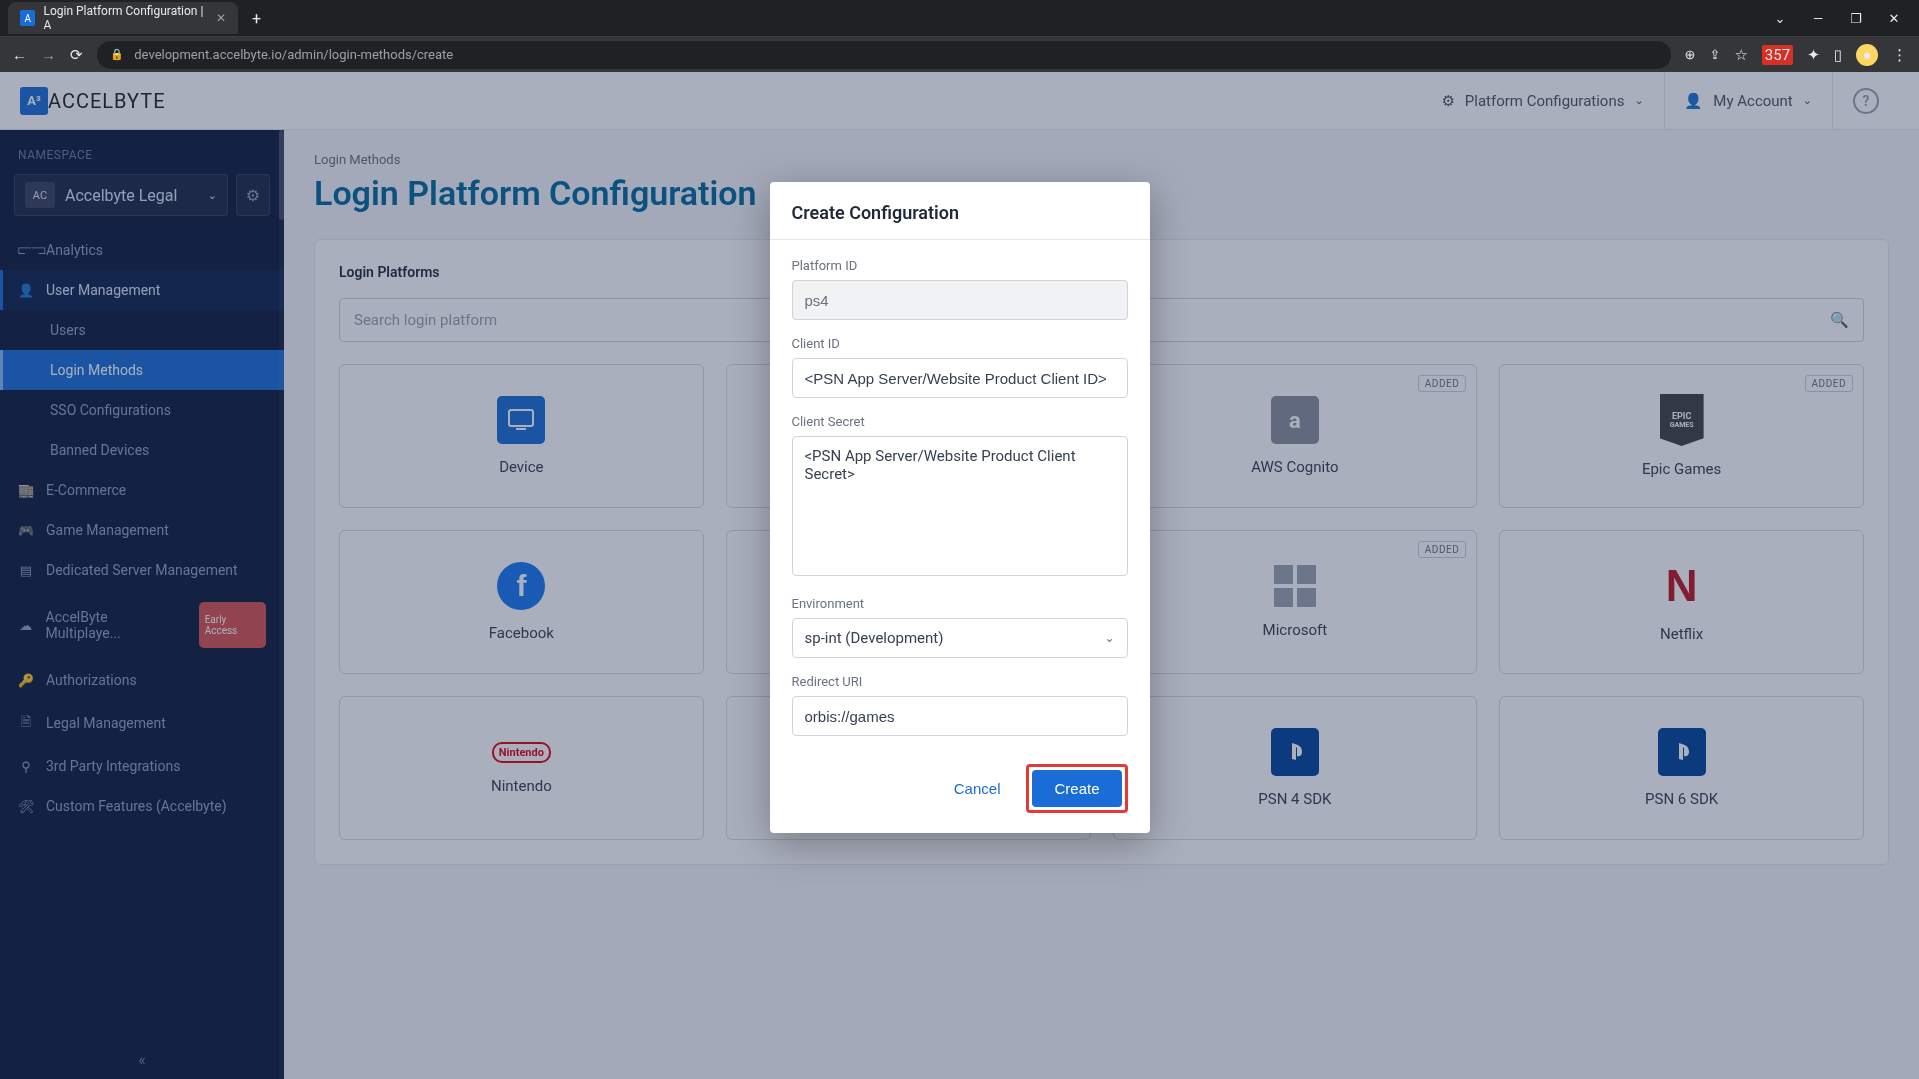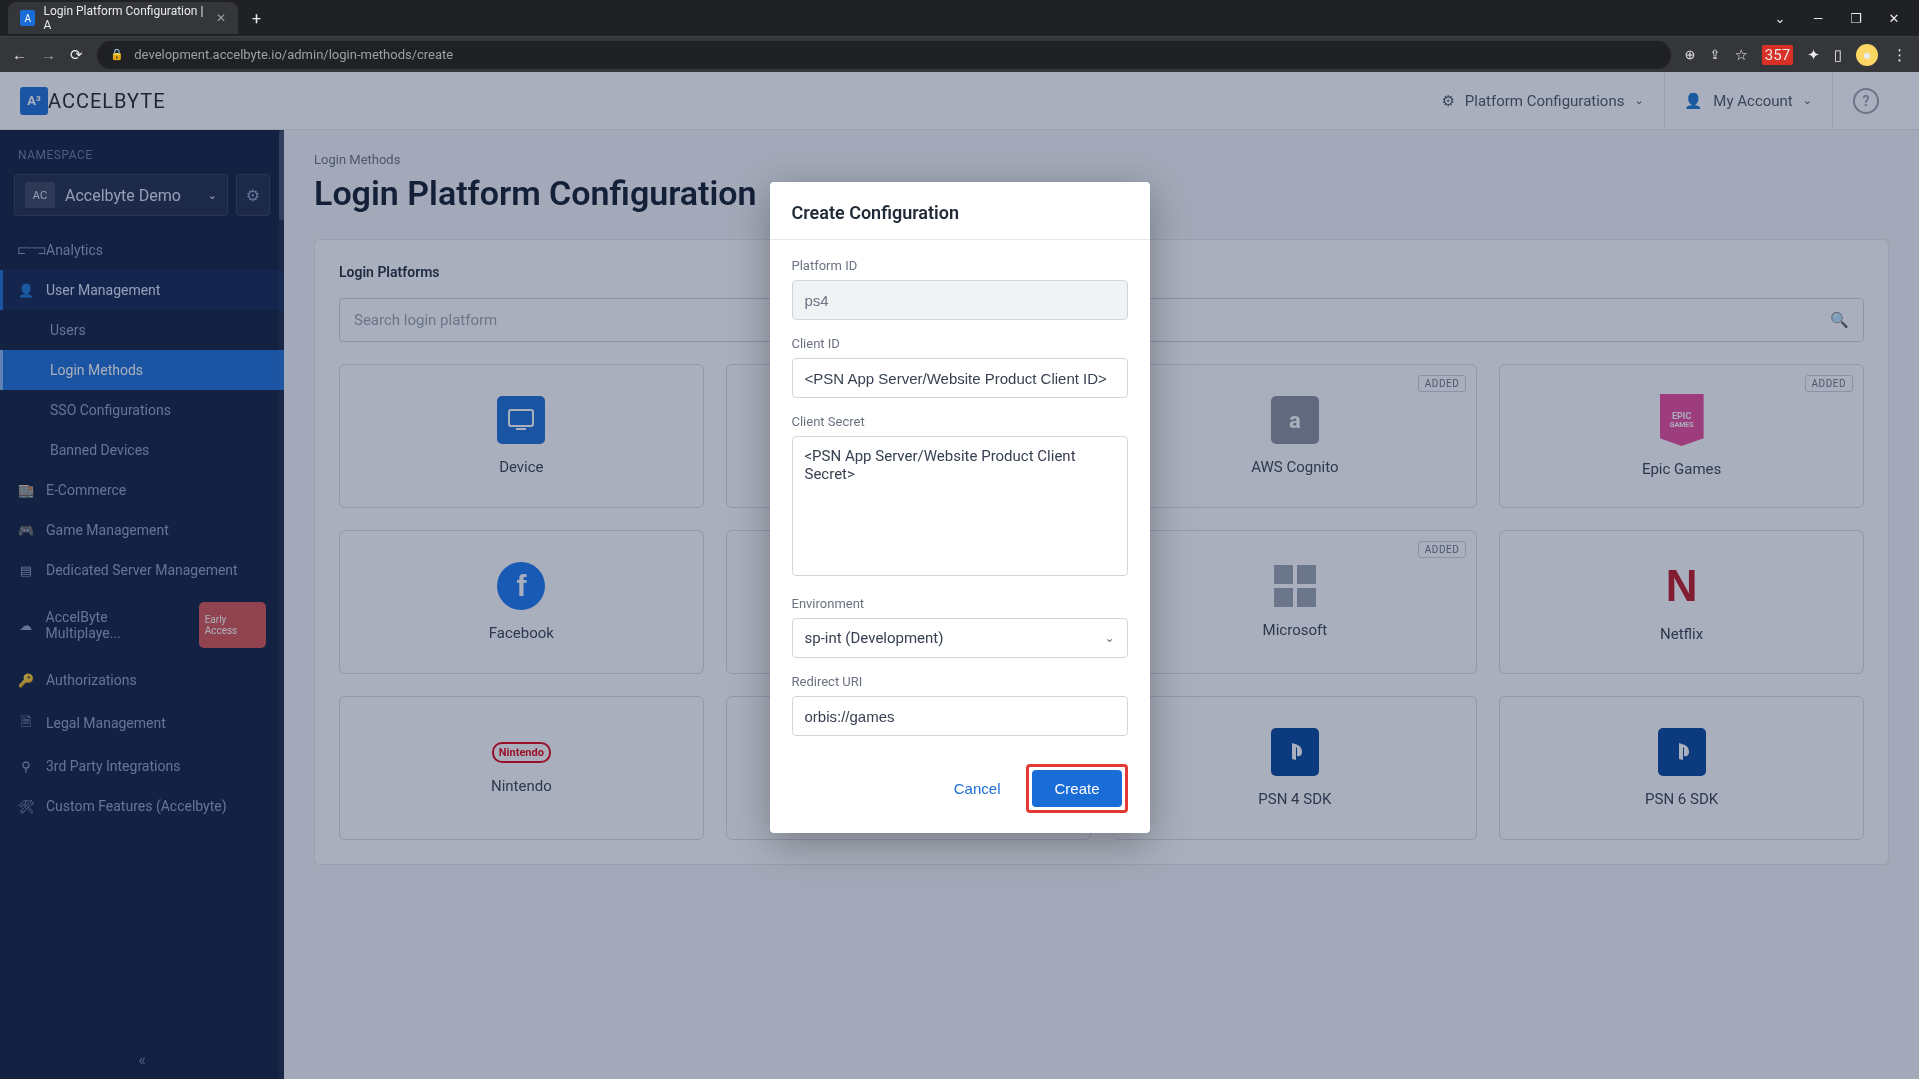--- a/index.html
+++ b/index.html
@@ -57,21 +57,21 @@
   .nav-item.active-parent { background:rgba(26,109,214,0.12); color:#dbe3f7; border-left:3px solid #1a6dd6; padding-left:15px;}
   .nav-item.active { background:#1a6dd6; color:#fff; border-left:3px solid #89b9f7; padding-left:47px;}
   .nav-item .icn { width:16px; text-align:center; font-size:13px;}
   .ea-badge { background:#d9534f; color:#fff; font-size:10px; padding:12px 6px; border-radius:5px; margin-left:4px;}
   .collapse-btn { text-align:center; padding:10px; color:#6b7da8; font-size:16px;}
   .sidebar-scroll-hint{ position:absolute; right:0; top:0; bottom:0; width:5px; background:rgba(255,255,255,0.04);}
   .sidebar-scroll-hint .thumb{ width:100%; height:90px; background:rgba(255,255,255,0.18); border-radius:3px;}
 
   .main { flex:1; padding:22px 30px; overflow:auto;}
   .crumb { font-size:13px; color:#6b7280;}
-  .page-title { font-size:34px; color:#0f172a; font-weight:600; margin-top:6px;}
+  .page-title { font-size:34px; color:#0369a1; font-weight:600; margin-top:6px;}
   .panel { background:#fff; border:1px solid #e5e7eb; border-radius:6px; margin-top:26px; padding:24px;}
   .panel-title { font-size:14px; color:#1f2937; font-weight:600; margin-bottom:18px;}
   .search-box { width:100%; border:1px solid #d1d5db; border-radius:4px; height:44px; display:flex; align-items:center; padding:0 14px; color:#9ca3af; font-size:15px;}
   .search-box .sicn{ margin-left:auto;}
   .grid { display:grid; grid-template-columns:repeat(4,1fr); gap:22px; margin-top:22px;}
   .card { border:1px solid #d7dbe2; border-radius:6px; height:144px; display:flex; flex-direction:column; align-items:center; justify-content:center; gap:14px; position:relative;}
   .card .lbl{ color:#374151; font-size:15px;}
   .card .added { position:absolute; top:10px; right:10px; border:1px solid #cbd2dd; color:#6b7280; font-size:10px; padding:2px 6px; border-radius:3px; letter-spacing:0.5px;}
 
   
@@ -86,21 +86,21 @@
   .ftextarea { width:100%; border:1px solid #d1d5db; border-radius:4px; height:140px; padding:10px 12px; font-size:15px; color:#374151; resize:none; font-family:inherit;}
   .fselect { width:100%; border:1px solid #d1d5db; border-radius:4px; height:40px; padding:0 12px; font-size:15px; color:#374151; display:flex; align-items:center; justify-content:space-between;}
   .modal-foot { display:flex; justify-content:flex-end; gap:10px; padding:4px 22px 20px;}
   .btn-cancel { background:none; border:none; color:#1a6dd6; font-size:15px; padding:10px 16px; cursor:pointer;}
   .btn-primary { background:#1a6dd6; color:#fff; border:none; font-size:15px; padding:10px 22px; border-radius:4px; cursor:pointer;}
   .btn-highlight { border:3px solid #e53935; padding:3px; border-radius:4px; display:inline-block;}
 
   
   .fb-circ{ width:48px; height:48px; border-radius:50%; background:#1877f2; color:#fff; display:flex; align-items:center; justify-content:center; font-size:30px; font-weight:700; font-family:Arial;}
   .aws-box{ width:48px; height:48px; border-radius:5px; background:#8a8f99; display:flex; align-items:center; justify-content:center;}
-  .epic-box{ width:44px; height:52px; background:#ec4899; color:#fff; display:flex; flex-direction:column; align-items:center; justify-content:center; font-size:9px; font-weight:700; clip-path:polygon(0 0,100% 0,100% 85%,50% 100%,0 85%);}
+  .epic-box{ width:44px; height:52px; background:#404040; color:#fff; display:flex; flex-direction:column; align-items:center; justify-content:center; font-size:9px; font-weight:700; clip-path:polygon(0 0,100% 0,100% 85%,50% 100%,0 85%);}
   .ms-grid{ display:grid; grid-template-columns:1fr 1fr; gap:4px; width:42px; height:42px;}
   .ms-grid span{ background:#9ca3af;}
   .netflix-n{ font-size:44px; font-weight:800; color:#c1121f; font-family:Arial;}
   .nintendo-pill{ color:#e60012; font-size:11px; font-weight:700; border:2px solid #e60012; padding:2px 5px; border-radius:10px;}
   .ps-box{ width:48px; height:48px; border-radius:5px; background:#00439c; color:#fff; display:flex; align-items:center; justify-content:center; font-size:22px; font-weight:700;}
   .oculus-o{ width:44px; height:28px; border:6px solid #6b7280; border-radius:16px;}
   .device-box{ width:48px; height:48px; border-radius:5px; background:#1a6dd6; display:flex; align-items:center; justify-content:center;}
 </style>
 </head>
 <body>
@@ -166,21 +166,21 @@
 
   <div class="body">
     <div class="sidebar">
       <div class="sidebar-scroll-hint">
           <div class="thumb"></div>
         </div>
       <div class="ns-label">NAMESPACE</div>
       <div class="ns-row">
         <div class="ns-sel">
           <span class="ns-badge">AC</span>
-          <span>Accelbyte Demo</span>
+          <span>Accelbyte Legal</span>
           <span class="chev">⌄</span>
         </div>
         <div class="ns-gear">
           <span>⚙</span>
         </div>
       </div>
       <div class="nav">
         <div class="nav-item">
             <span class="icn">⫍⫎</span>
             <span>Analytics</span>

